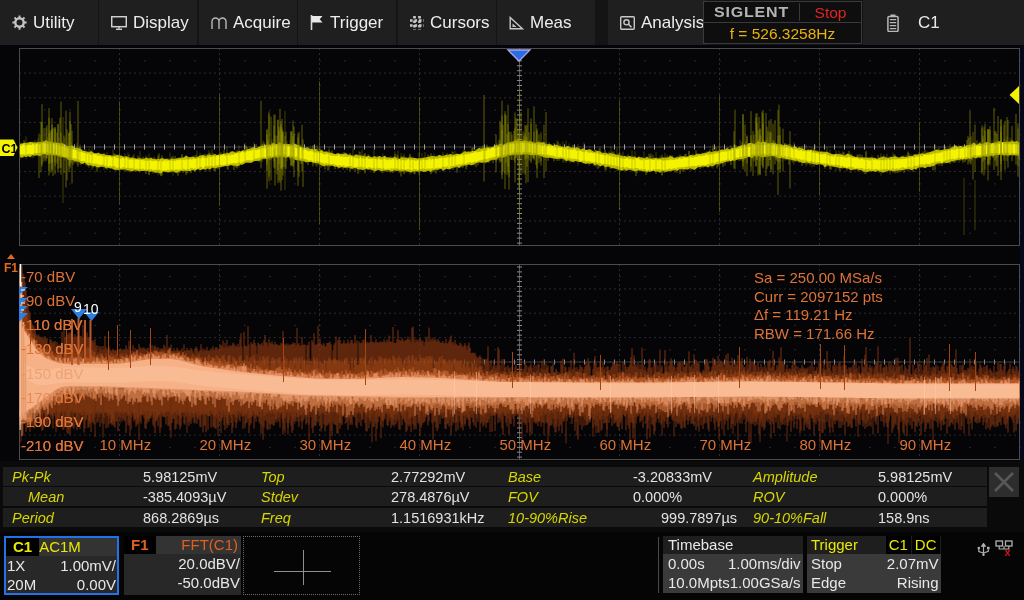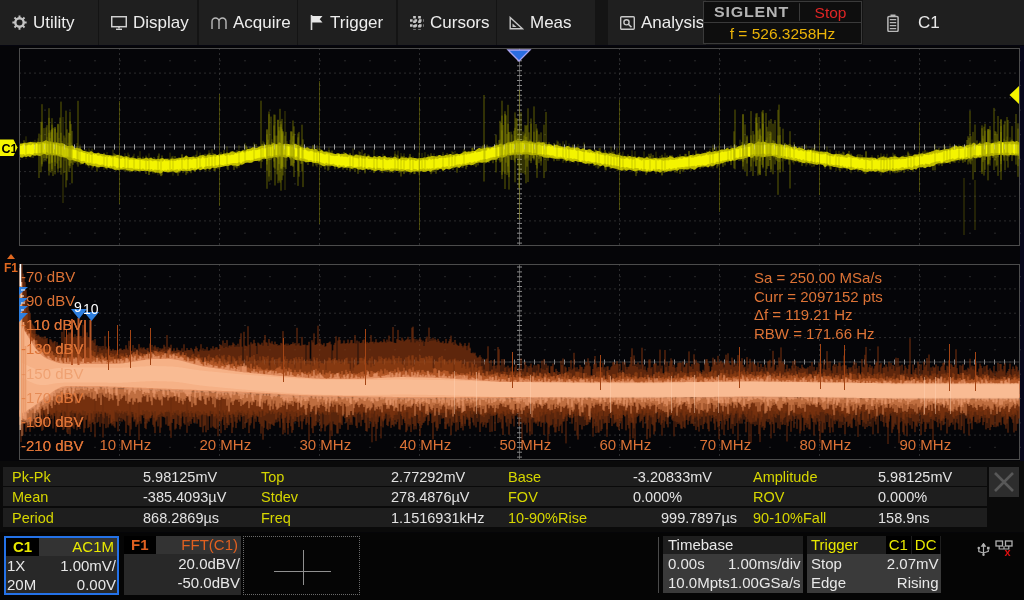--- a/index.html
+++ b/index.html
@@ -12,21 +12,21 @@
 #stop { flex:1; color:#e02525; font-size:15.5px; text-align:center; line-height:21px; }
 #freq { color:#eab308; font-size:15.5px; text-align:center; line-height:21px; }
 #rightcell { position:absolute; left:863px; top:0; width:161px; height:45px; background:#1f1f1f; display:flex; align-items:center; }
 #rightcell svg { margin-left:24px; }
 #rightcell .c1 { color:#e8e8e8; font-size:17px; margin-left:19px; }
 svg.main { position:absolute; left:0; top:0; }
 .ft { font:15px "Liberation Sans"; fill:#dd7336; }
 .mknum { font:14px "Liberation Sans"; fill:#fff; }
 #measpanel { position:absolute; left:0; top:461px; width:1024px; height:71px; background:#0a0a0a; }
 .mrow { position:absolute; left:3px; width:984px; height:19.4px; background:#1e1e1e; }
-.ml { position:absolute; top:2px; color:#d6d600; font-size:14.5px; }
+.ml { position:absolute; top:2px; color:#d6d600; font-size:14.5px;font-style:italic; }
 .mv { position:absolute; top:2px; color:#e2e2e2; font-size:14.5px; }
 #closebtn { position:absolute; left:989px; top:467px; width:30px; height:30px; background:#2d2d2d; }
 #botbar { position:absolute; left:0; top:533px; width:1024px; height:67px; background:#050505; }
 .box { position:absolute; top:3px; height:58.5px; background:#282828; }
 .chip { background:#000; font-weight:bold; padding:0 7px; }
 .hdr { height:18px; line-height:18px; font-size:15px; display:flex; justify-content:space-between; }
 .brow { height:19.4px; line-height:19.4px; font-size:15px; color:#e8e8e8; display:flex; justify-content:space-between; padding:0 1px 0 0; }
 #tbox .brow, #trbox .brow { background:#3a3a3a; }
 </style></head>
 <body>
@@ -189,21 +189,21 @@
         <span class="ml" style="left:9px">Pk-Pk</span>
         <span class="mv" style="left:140px">5.98125mV</span>
         <span class="ml" style="left:258px">Top</span>
         <span class="mv" style="left:388px">2.77292mV</span>
         <span class="ml" style="left:505px">Base</span>
         <span class="mv" style="left:630px">-3.20833mV</span>
         <span class="ml" style="left:750px">Amplitude</span>
         <span class="mv" style="left:875px">5.98125mV</span>
       </div>
 <div class="mrow" style="top:26px">
-        <span class="ml" style="left:9px">Mean</span>
+        <span class="ml" style="left:25px">Mean</span>
         <span class="mv" style="left:140px">-385.4093µV</span>
         <span class="ml" style="left:258px">Stdev</span>
         <span class="mv" style="left:388px">278.4876µV</span>
         <span class="ml" style="left:505px">FOV</span>
         <span class="mv" style="left:630px">0.000%</span>
         <span class="ml" style="left:750px">ROV</span>
         <span class="mv" style="left:875px">0.000%</span>
       </div>
 <div class="mrow" style="top:47px">
         <span class="ml" style="left:9px">Period</span>
@@ -216,21 +216,21 @@
         <span class="mv" style="left:875px">158.9ns</span>
       </div>
 </div>
 <div id="closebtn"><svg width="30" height="30">
         <path d="M6 6 24 24M24 6 6 24" stroke="#585858" stroke-width="2.6"></path>
       </svg></div>
 <div id="botbar">
 <div class="box" id="c1box" style="left:4px;width:115px;border:2px solid #2472e8">
   <div class="hdr">
           <span class="chip" style="color:#e8e800">C1</span>
-          <span style="background:#333;flex:1;text-align:right;color:#e8e800;padding-right:3px">AC1M</span>
+          <span style="background:#333;flex:1;color:#e8e800;padding-right:3px">AC1M</span>
         </div>
   <div class="brow" style="padding-left:1px">
           <span>1X</span>
           <span>1.00mV/</span>
         </div>
   <div class="brow" style="padding-left:1px">
           <span>20M</span>
           <span>0.00V</span>
         </div>
 </div>

